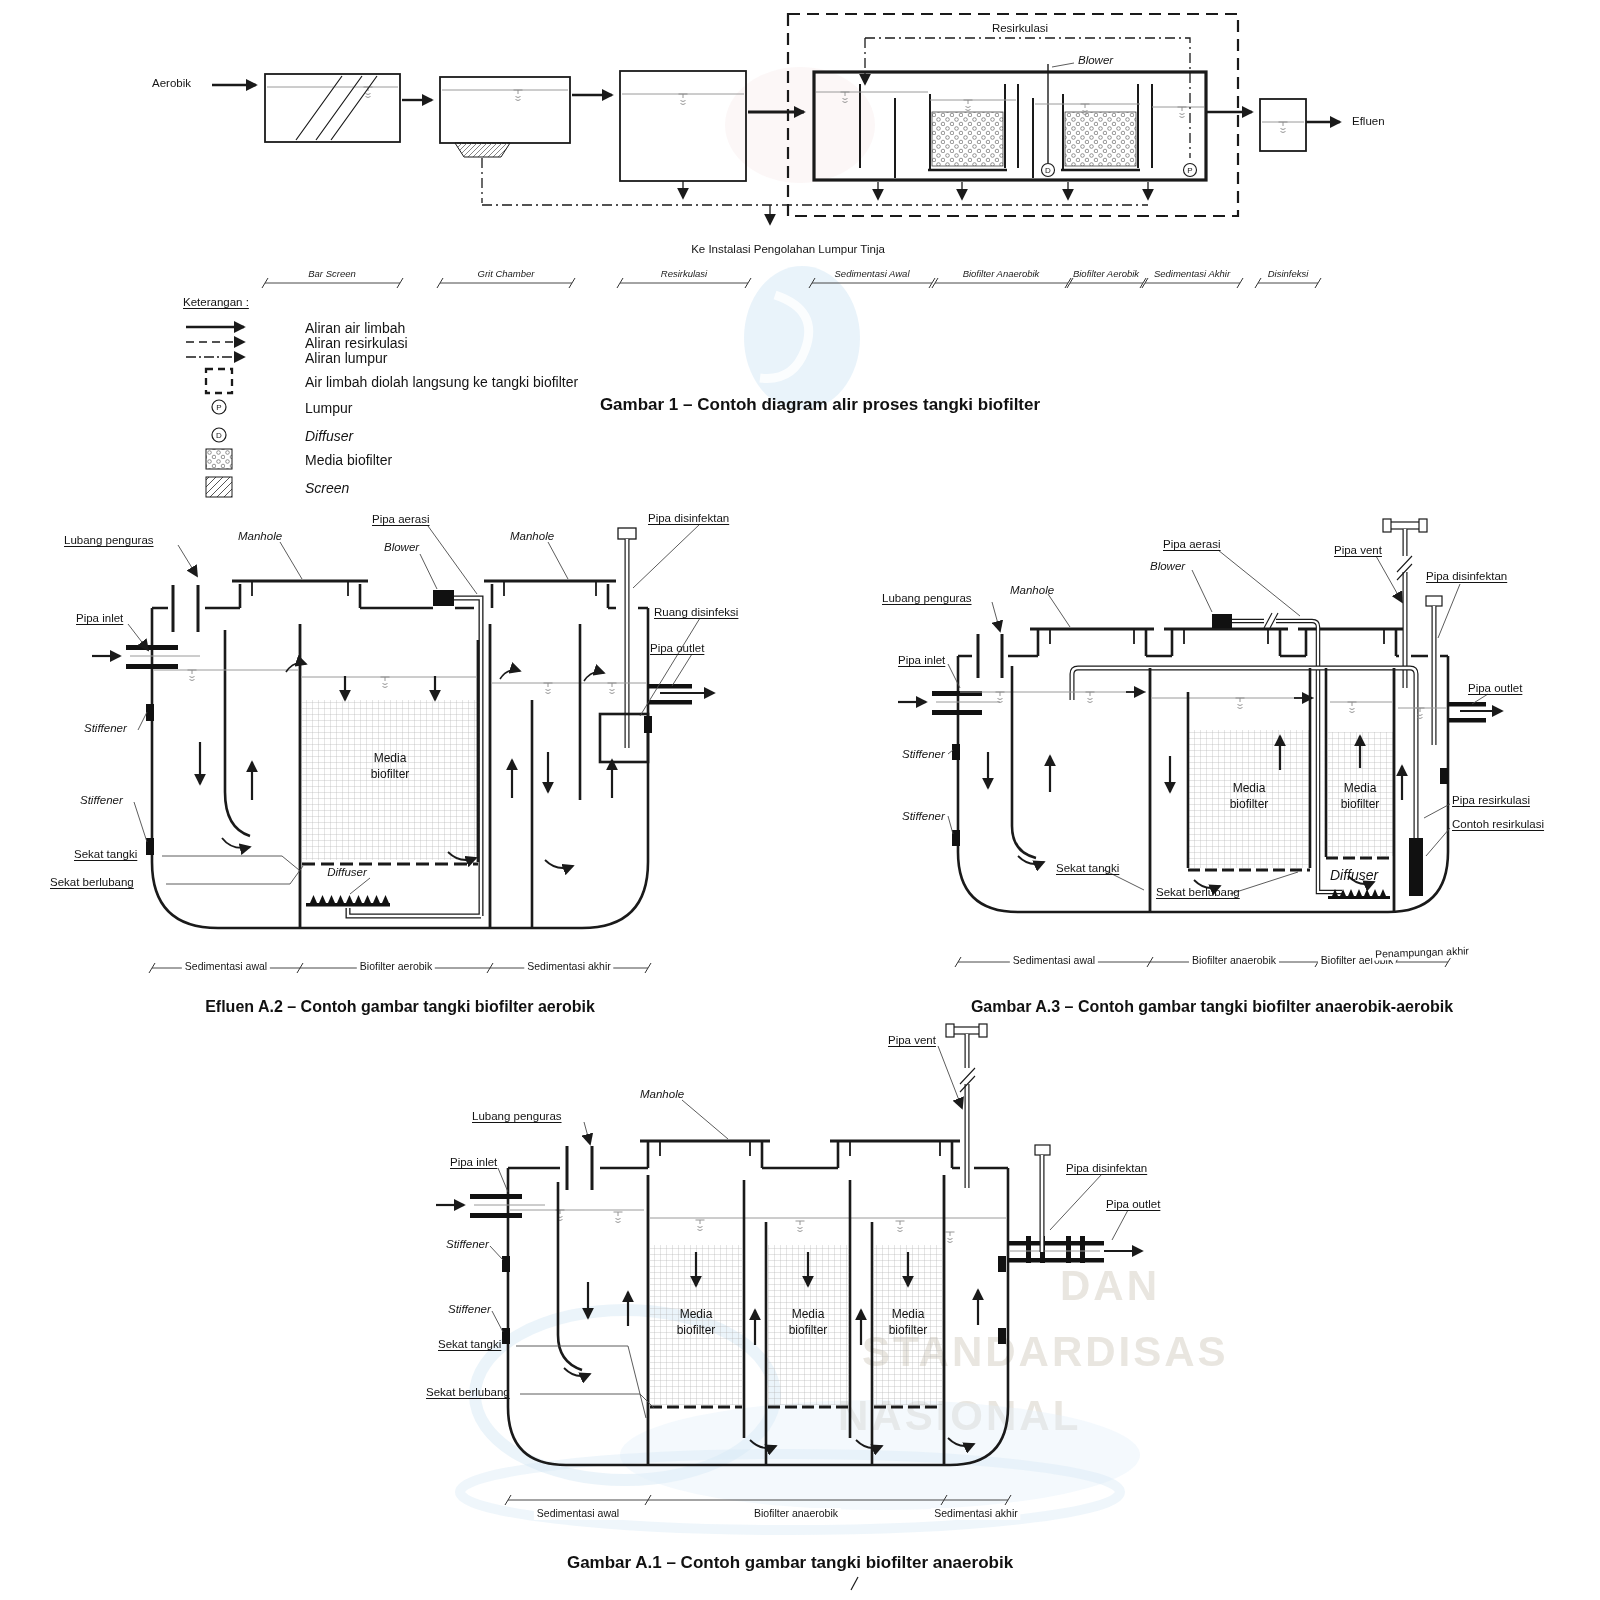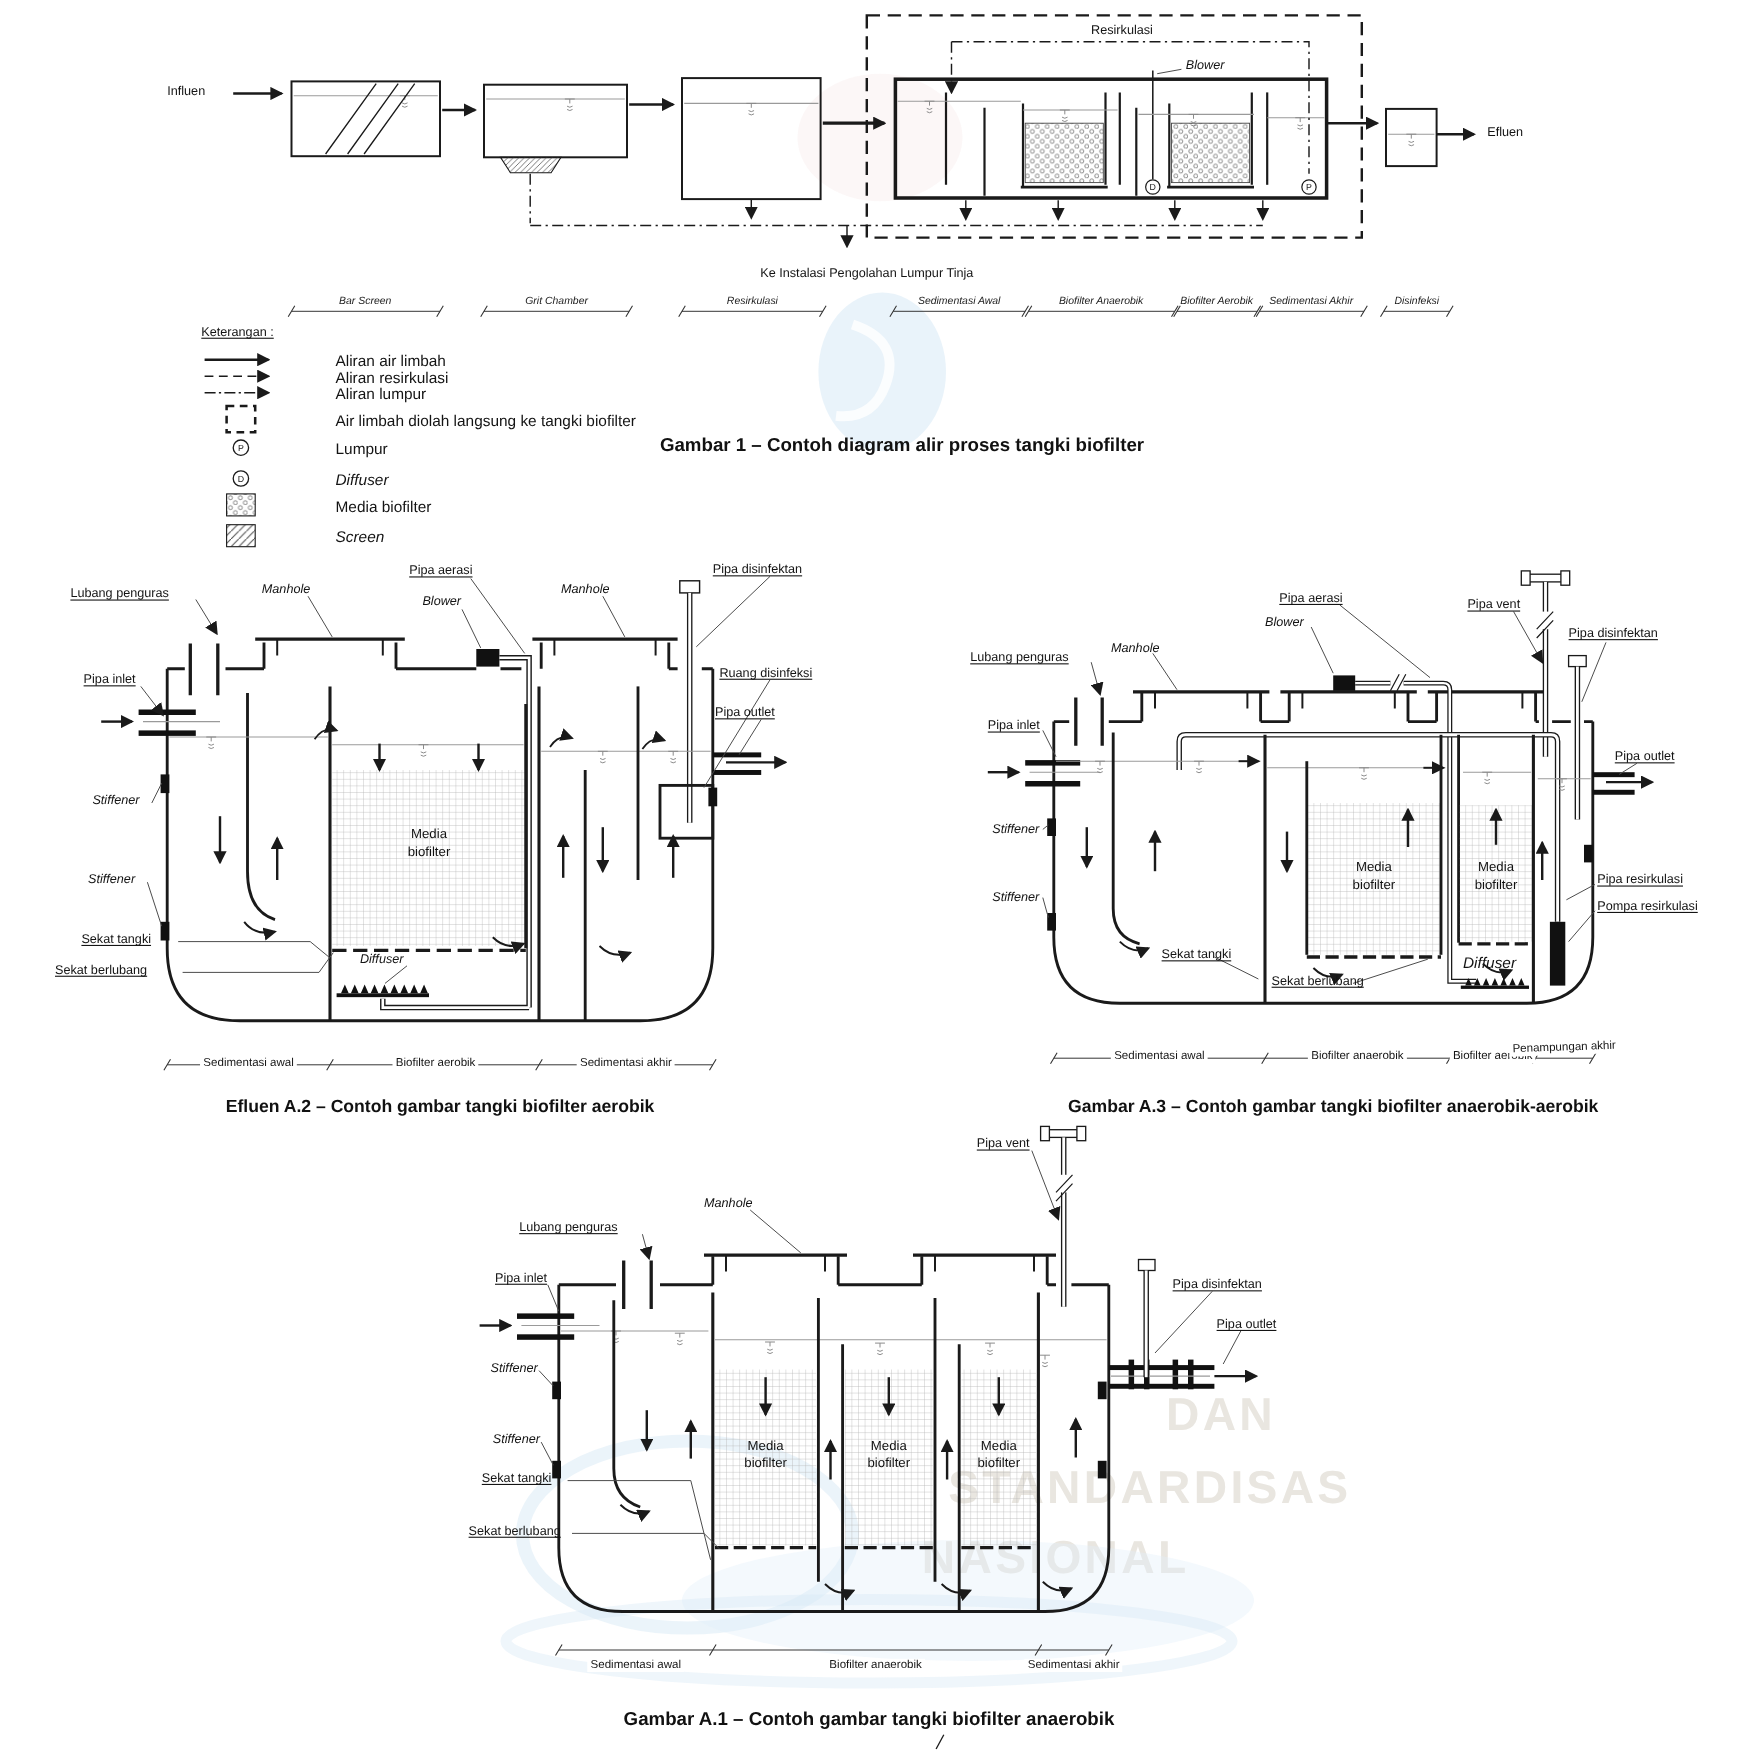--- a/index.html
+++ b/index.html
@@ -401,21 +401,21 @@
       <g stroke="#333" stroke-width="0.9">
         <path d="M508,1500H1008"></path>
         <path d="M505,1505L511,1495M645,1505L651,1495M941,1505L947,1495M1005,1505L1011,1495" stroke-width="1"></path>
       </g>
       <path d="M851,1590L858,1577" stroke-width="1.2"></path>
     </g>
   </svg>
 
   <div class="lyr" id="lbllyr">
 
-    <div class="lbl" style="left:152px;top:77px">Influen</div>
+    <div class="lbl" style="left:152px;top:77px">Aerobik</div>
     <div class="lbl" style="left:1352px;top:115px">Efluen</div>
     <div class="lbl ctr" style="left:1020px;top:22px">Resirkulasi</div>
     <div class="lbl it" style="left:1078px;top:54px">Blower</div>
     <div class="lbl ctr" style="left:788px;top:243px">Ke Instalasi Pengolahan Lumpur Tinja</div>
     <div class="lbl dim ctr" style="left:332px;top:269px">Bar Screen</div>
     <div class="lbl dim ctr" style="left:506px;top:269px">Grit Chamber</div>
     <div class="lbl dim ctr" style="left:684px;top:269px">Resirkulasi</div>
     <div class="lbl dim ctr" style="left:872px;top:269px">Sedimentasi Awal</div>
     <div class="lbl dim ctr" style="left:1001px;top:269px">Biofilter Anaerobik</div>
     <div class="lbl dim ctr" style="left:1106px;top:269px">Biofilter Aerobik</div>
@@ -455,21 +455,21 @@
     <div class="lbl cap2 ctr" style="left:400px;top:998px">Efluen A.2 – Contoh gambar tangki biofilter aerobik</div>
 
     <div class="lbl und" style="left:882px;top:592px">Lubang penguras</div>
     <div class="lbl it" style="left:1010px;top:584px">Manhole</div>
     <div class="lbl und" style="left:1163px;top:538px">Pipa aerasi</div>
     <div class="lbl it" style="left:1150px;top:560px">Blower</div>
     <div class="lbl und" style="left:1334px;top:544px">Pipa vent</div>
     <div class="lbl und" style="left:1426px;top:570px">Pipa disinfektan</div>
     <div class="lbl und" style="left:1468px;top:682px">Pipa outlet</div>
     <div class="lbl und" style="left:1452px;top:794px">Pipa resirkulasi</div>
-    <div class="lbl und" style="left:1452px;top:818px">Pompa resirkulasi</div>
+    <div class="lbl und" style="left:1452px;top:818px">Contoh resirkulasi</div>
     <div class="lbl und" style="left:898px;top:654px">Pipa inlet</div>
     <div class="lbl it" style="left:902px;top:748px">Stiffener</div>
     <div class="lbl it" style="left:902px;top:810px">Stiffener</div>
     <div class="lbl und" style="left:1056px;top:862px">Sekat tangki</div>
     <div class="lbl und" style="left:1156px;top:886px">Sekat berlubang</div>
     <div class="lbl it sm" style="left:1330px;top:868px">Diffuser</div>
     <div class="lbl med ctr" style="left:1249px;top:782px">Media</div>
     <div class="lbl med ctr" style="left:1249px;top:798px">biofilter</div>
     <div class="lbl med ctr" style="left:1360px;top:782px">Media</div>
     <div class="lbl med ctr" style="left:1360px;top:798px">biofilter</div>

